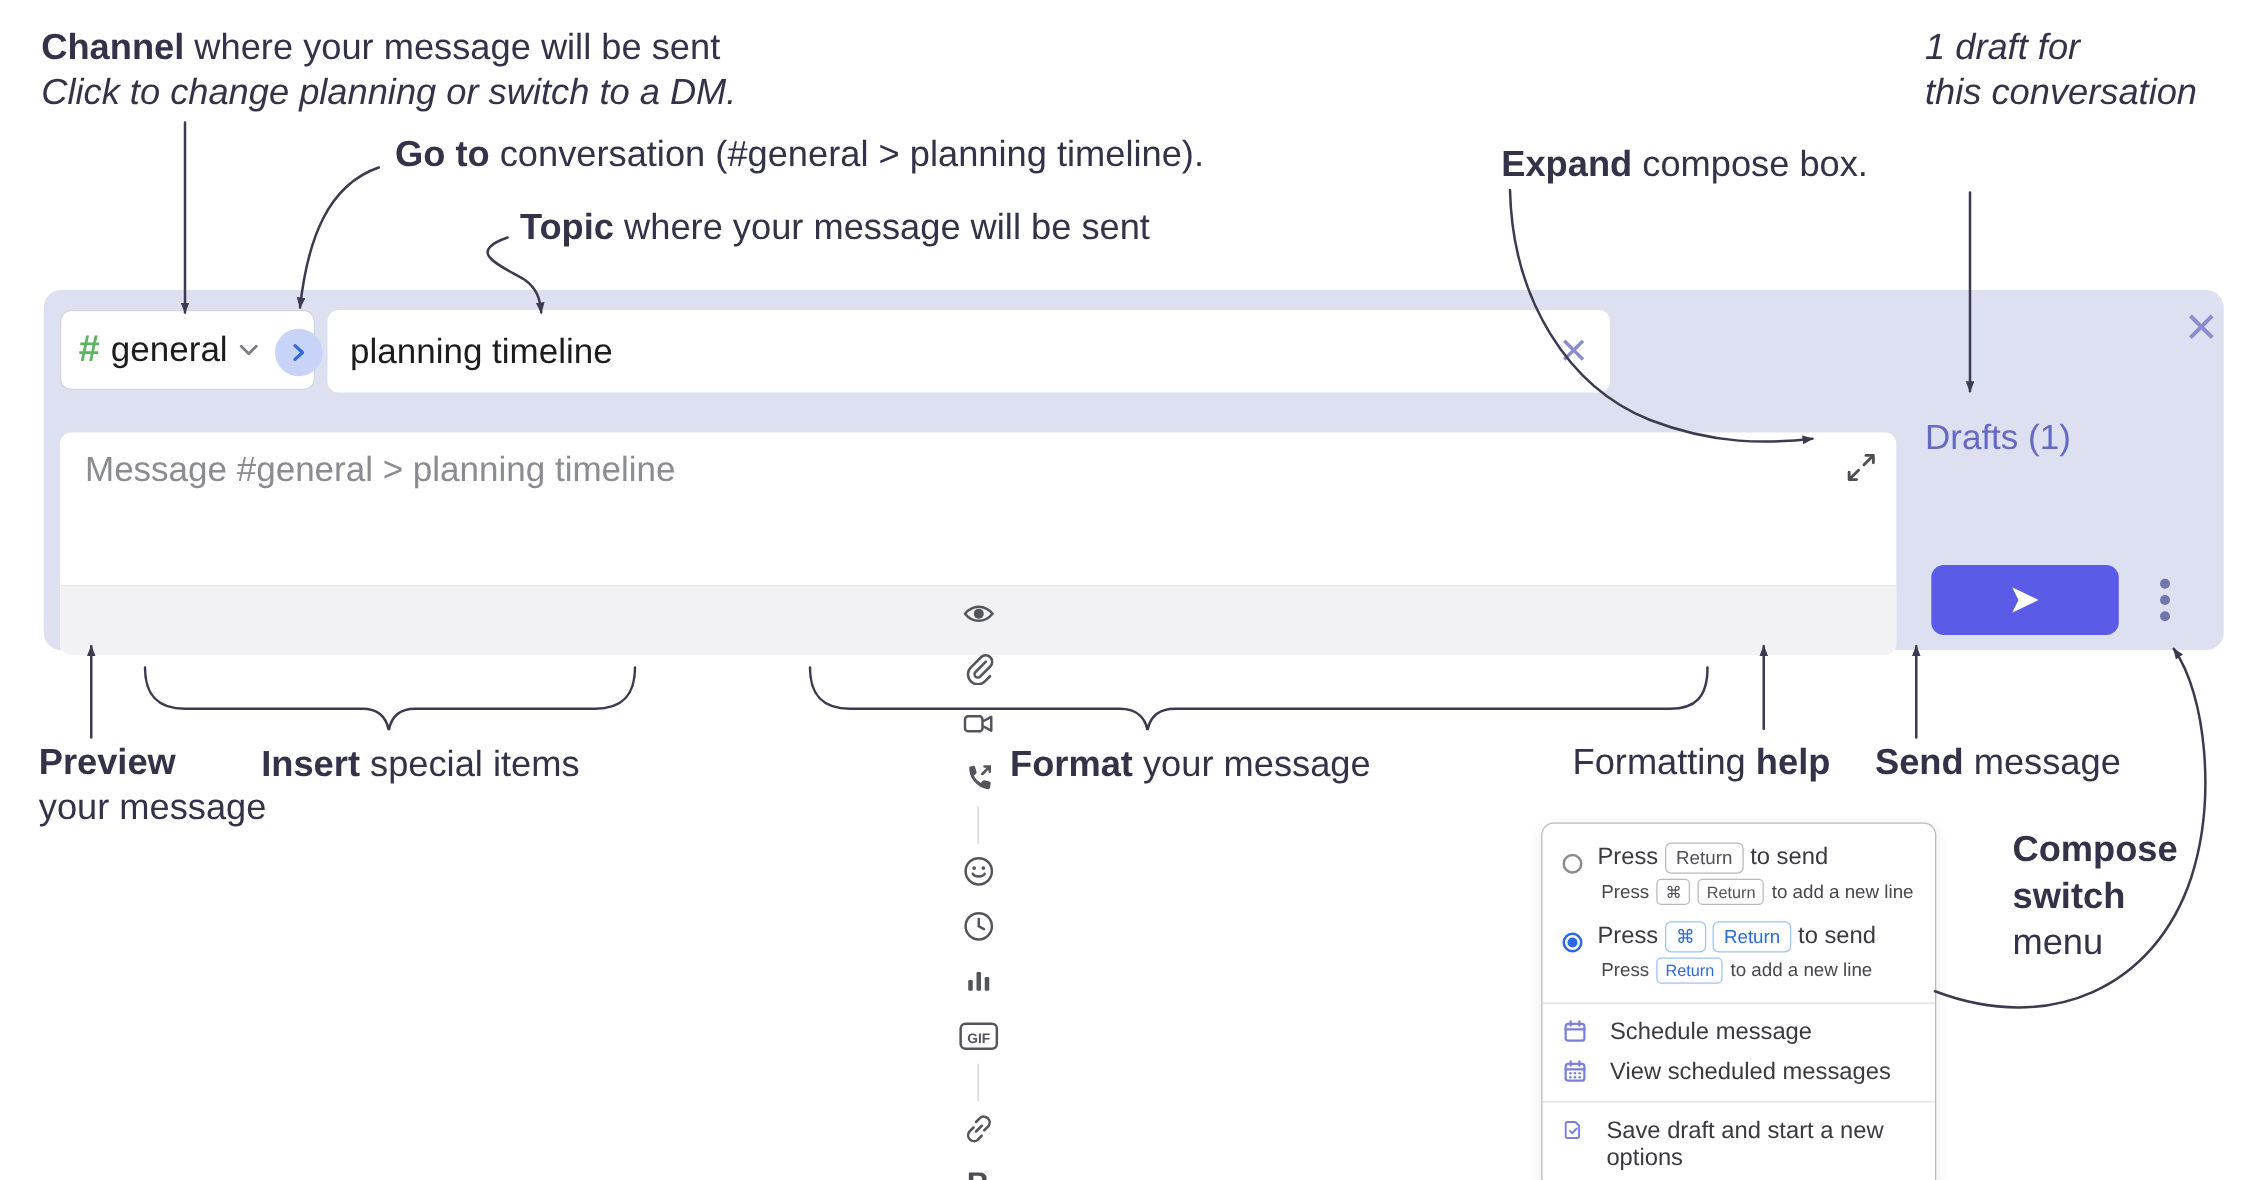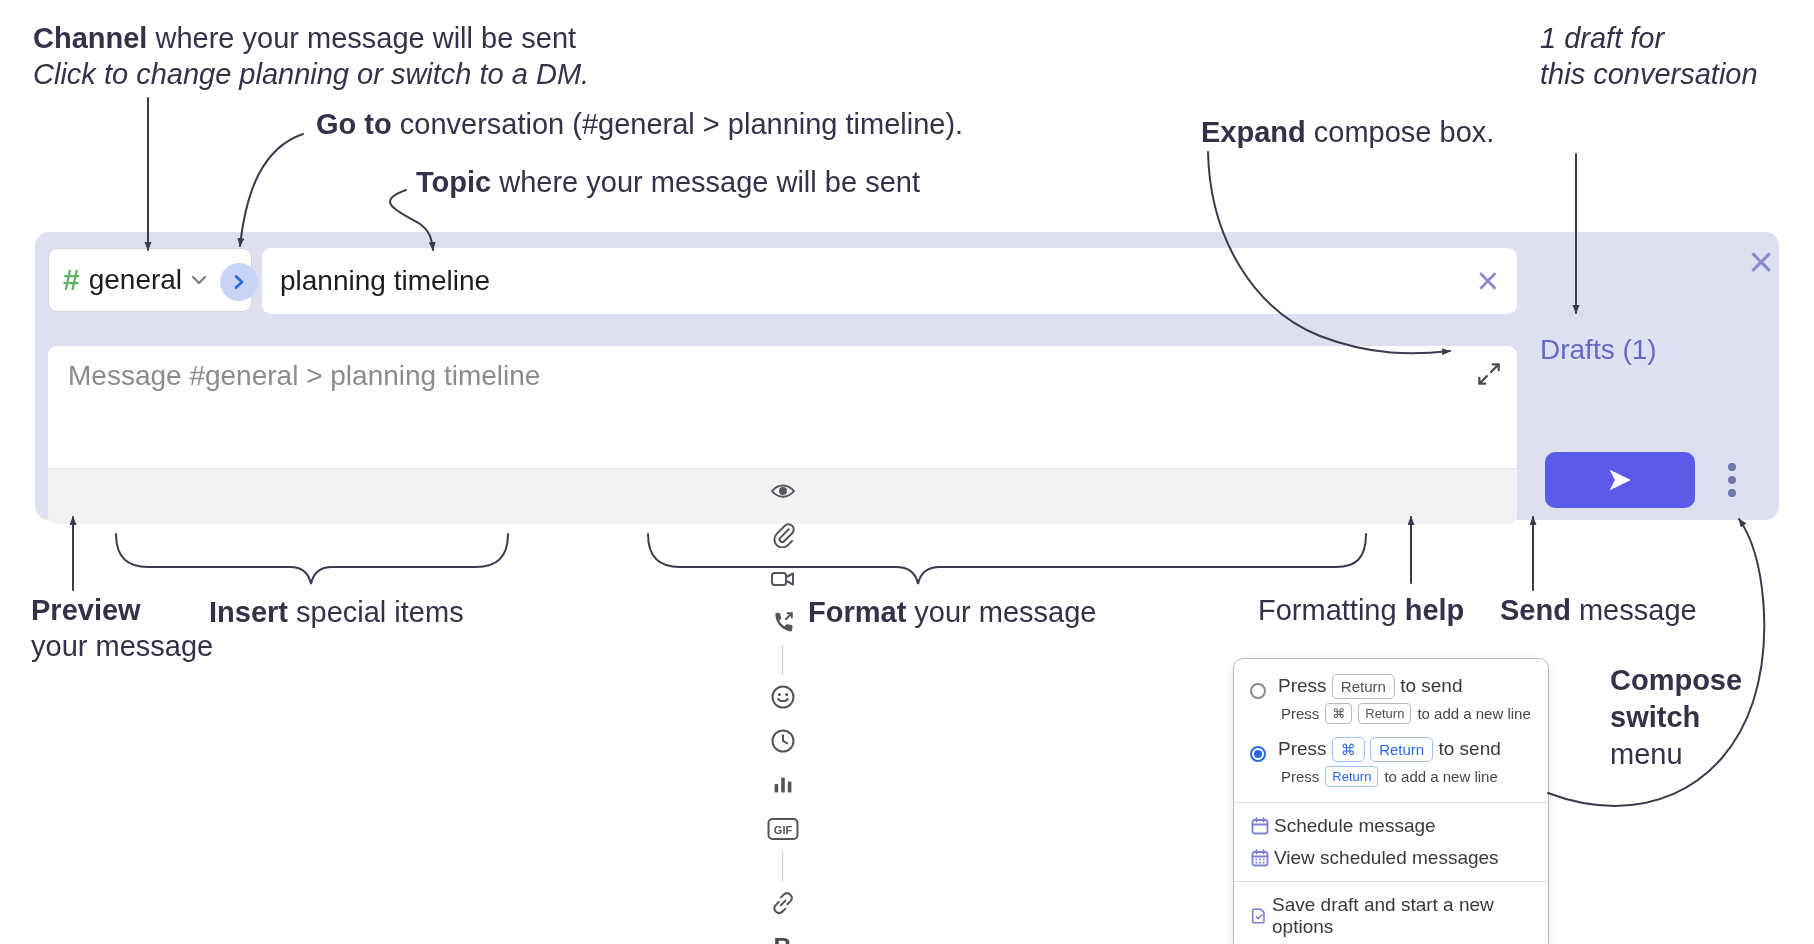--- a/index.html
+++ b/index.html
@@ -11,21 +11,21 @@
   .note b{font-weight:700;}
   .note .it{font-style:italic;}
   
   .compose{left:35px;top:232px;width:1744px;height:288px;background:#dde0f0;border-radius:14px;}
   .chip{left:13px;top:16px;width:204px;height:64px;background:#fff;border:1px solid #d5d5de;
         border-radius:9px;box-sizing:border-box;display:flex;align-items:center;padding:0 14px;gap:9px;}
   .hash{color:#5fb266;font-weight:700;font-size:30px;}
   .chname{font-size:28px;color:#1d1c1d;}
   .gotocircle{left:185px;top:31px;width:38px;height:38px;border-radius:50%;background:#c7d4f8;
         display:flex;align-items:center;justify-content:center;}
-  .topicinput{left:227px;top:16px;width:1255px;height:66px;background:#fff;border-radius:9px;
+  .topicinput{left:227px;top:16px;width:1026px;height:66px;background:#fff;border-radius:9px;
         box-sizing:border-box;display:flex;align-items:center;padding:16px 18px;}
   .topicval{font-size:28px;color:#1d1c1d;flex:1;}
   .xglyph{color:#898dce;font-size:38px;line-height:1;font-weight:400;cursor:pointer;}
   .closex{left:1700px;top:4px;width:52px;height:52px;display:flex;align-items:center;justify-content:center;font-size:44px;color:#898dce;}
   .msgbox{left:13px;top:98px;width:1469px;height:178px;background:#fff;border-radius:9px;margin-top:16px;}
   .phtext{left:20px;top:14px;font-size:28px;color:#8b8b92;}
   .expandbtn{right:14px;top:14px;width:28px;height:28px;}
   .toolbar{left:0;bottom:0;width:100%;height:56px;background:#f2f2f5;border-top:1px solid #e5e5ea;
         border-radius:0 0 9px 9px;box-sizing:border-box;display:flex;align-items:center;padding:0 16px;flex-direction:column;}
   .tbtn{width:58px;height:44px;display:flex;align-items:center;justify-content:center;flex:0 0 auto;}
@@ -47,21 +47,21 @@
   .mrow{display:flex;align-items:flex-end;gap:12px;padding:5px 16px 2px 16px;}
   .msub{padding:2px 16px 8px 47px;font-size:15px;color:#46464c;display:flex;align-items:center;gap:6px;}
   .radio{width:16px;height:16px;border:2px solid #8b8b92;border-radius:50%;box-sizing:border-box;flex:0 0 auto;position:relative;}
   .radio.sel{border-color:#2b69e2;}
   .radio.sel::after{content:"";position:absolute;inset:2px;border-radius:50%;background:#2b69e2;}
   .key{display:inline-block;border:1.3px solid #b9b9bf;border-radius:5px;background:#fff;color:#505056;
        font-size:15px;line-height:23px;padding:0 8px;}
   .key.sm{font-size:13px;line-height:19px;padding:0 6px;border-radius:4px;}
   .key.blue{color:#2b69e2;border-color:#9fc2f8;}
   .mdivider{height:1px;background:#dddde3;margin:7px 0;}
-  .mitem{display:flex;align-items:center;gap:4px;padding:5px 16px;cursor:pointer;}
+  .mitem{display:flex;gap:18px;padding:5px 16px;cursor:pointer;}
   
   svg.overlay{position:absolute;left:0;top:0;pointer-events:none;}
 </style>
 </head>
 <body>
 
 <div class="canvas">
 
   <div class="abs note" style="left:33px;top:20px;">
     <div><b>Channel</b><span> where your message will be sent</span></div>

